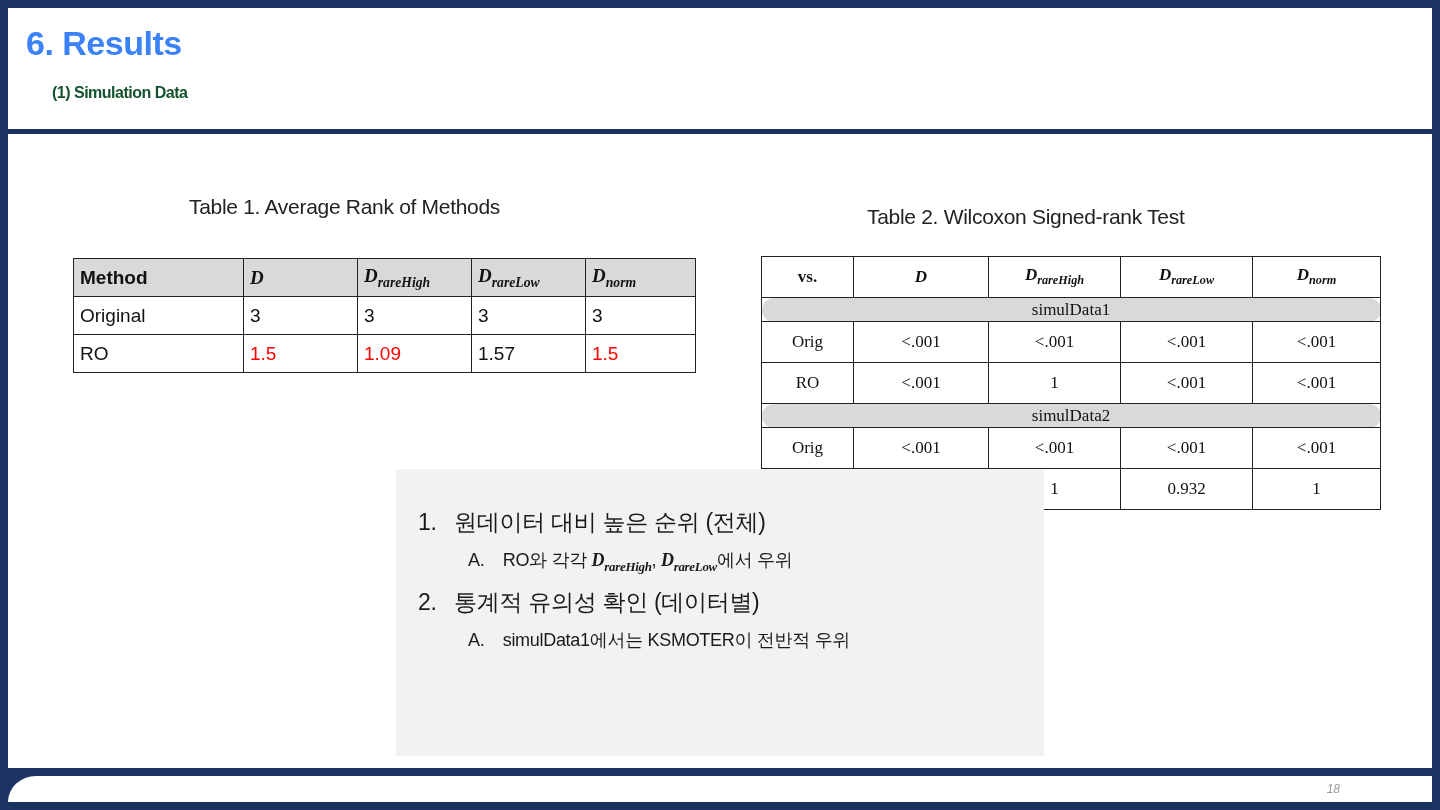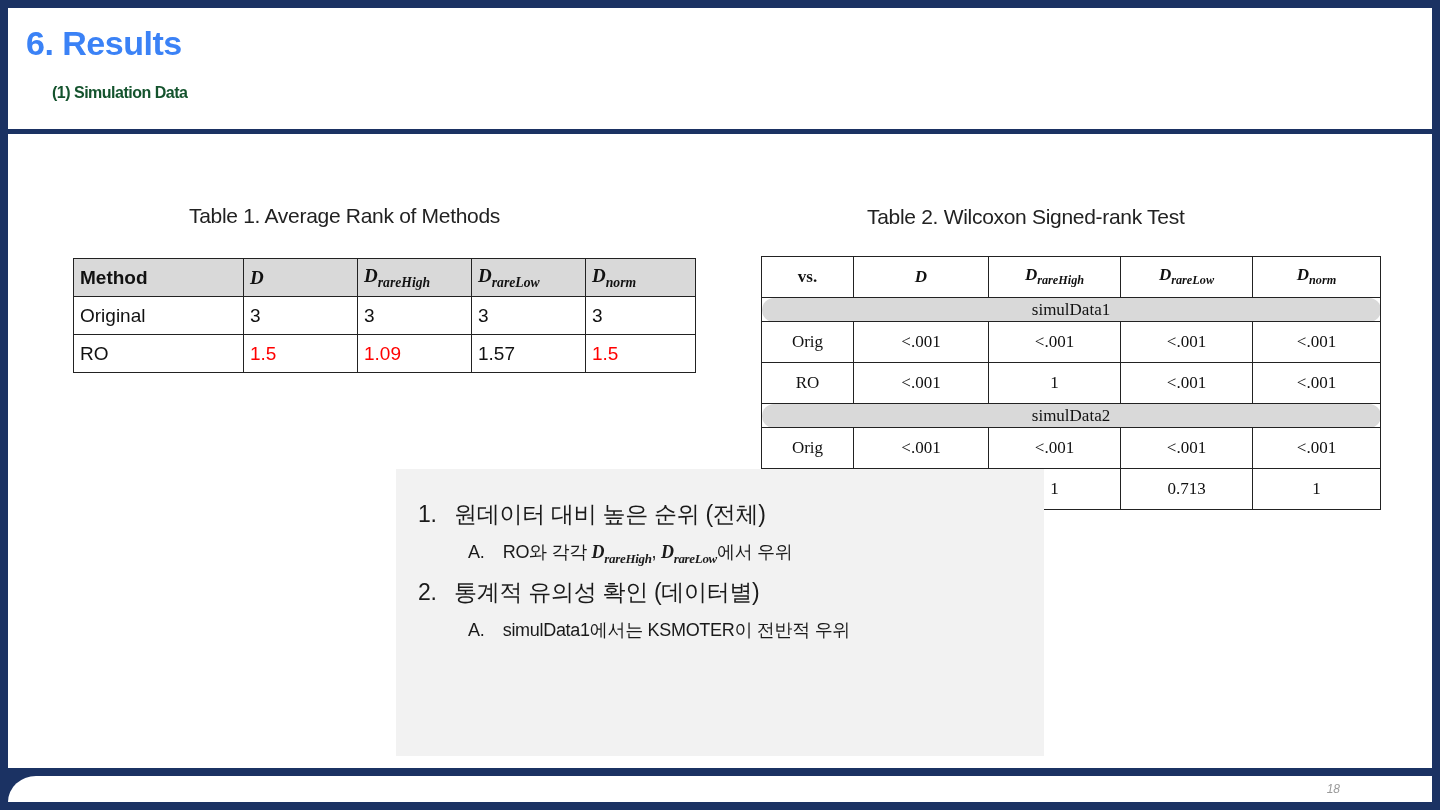--- a/index.html
+++ b/index.html
@@ -54,21 +54,21 @@
     letter-spacing: -0.5px;
     margin-left: 22px;
   }
 
   
   .caption {
     position: absolute;
     font-size: 21px; color: #222222; letter-spacing: -0.3px;
     white-space: nowrap;
   }
-  #caption1 { left: 189px; top: 204px; text-align: right; }
+  #caption1 { left: 189px; top: 195px; text-align: right; }
   #caption2 { left: 867px; top: 205px; text-align: center; }
 
   
   .t1-wrap { position: absolute; left: 73px; top: 258px; }
   table.t1 {
     border-collapse: collapse;
     font-size: 19px;
     color: #111111;
   }
   table.t1 td, table.t1 th {
@@ -126,21 +126,21 @@
   .bold { font-weight: bold; }
 
   
   .notes {
     position: absolute;
     left: 396px; top: 469px; width: 648px; height: 287px;
     background: #f2f2f2;
     padding: 26px 0 0 0;
   }
   .note-l1 {
-    font-size: 23px; color: #1a1a1a; margin: 4px 0 10px 0;
+    font-size: 23px; color: #1a1a1a; margin: 12px 0 10px 0;
     padding-left: 22px; letter-spacing: -0.3px;
   }
   .note-l2 {
     font-size: 18px; color: #1a1a1a; margin: 0 0 10px 0;
     padding-left: 72px; letter-spacing: -0.3px;
   }
   .note-num { display: inline-block; min-width: 30px; }
 
   
   .pageno {
@@ -231,21 +231,21 @@
         <td>Orig</td>
         <td class="bold">&lt;.001</td>
         <td class="bold">&lt;.001</td>
         <td class="bold">&lt;.001</td>
         <td class="bold">&lt;.001</td>
       </tr>
       <tr>
         <td>RO</td>
         <td>1</td>
         <td>1</td>
-        <td>0.713</td>
+        <td>0.932</td>
         <td>1</td>
       </tr>
     </tbody>
   </table>
 </div>
 
 <div class="notes">
   <div class="note-l1">
     <span class="note-num">1.</span>
     <span>원데이터 대비 높은 순위 (전체)</span>

